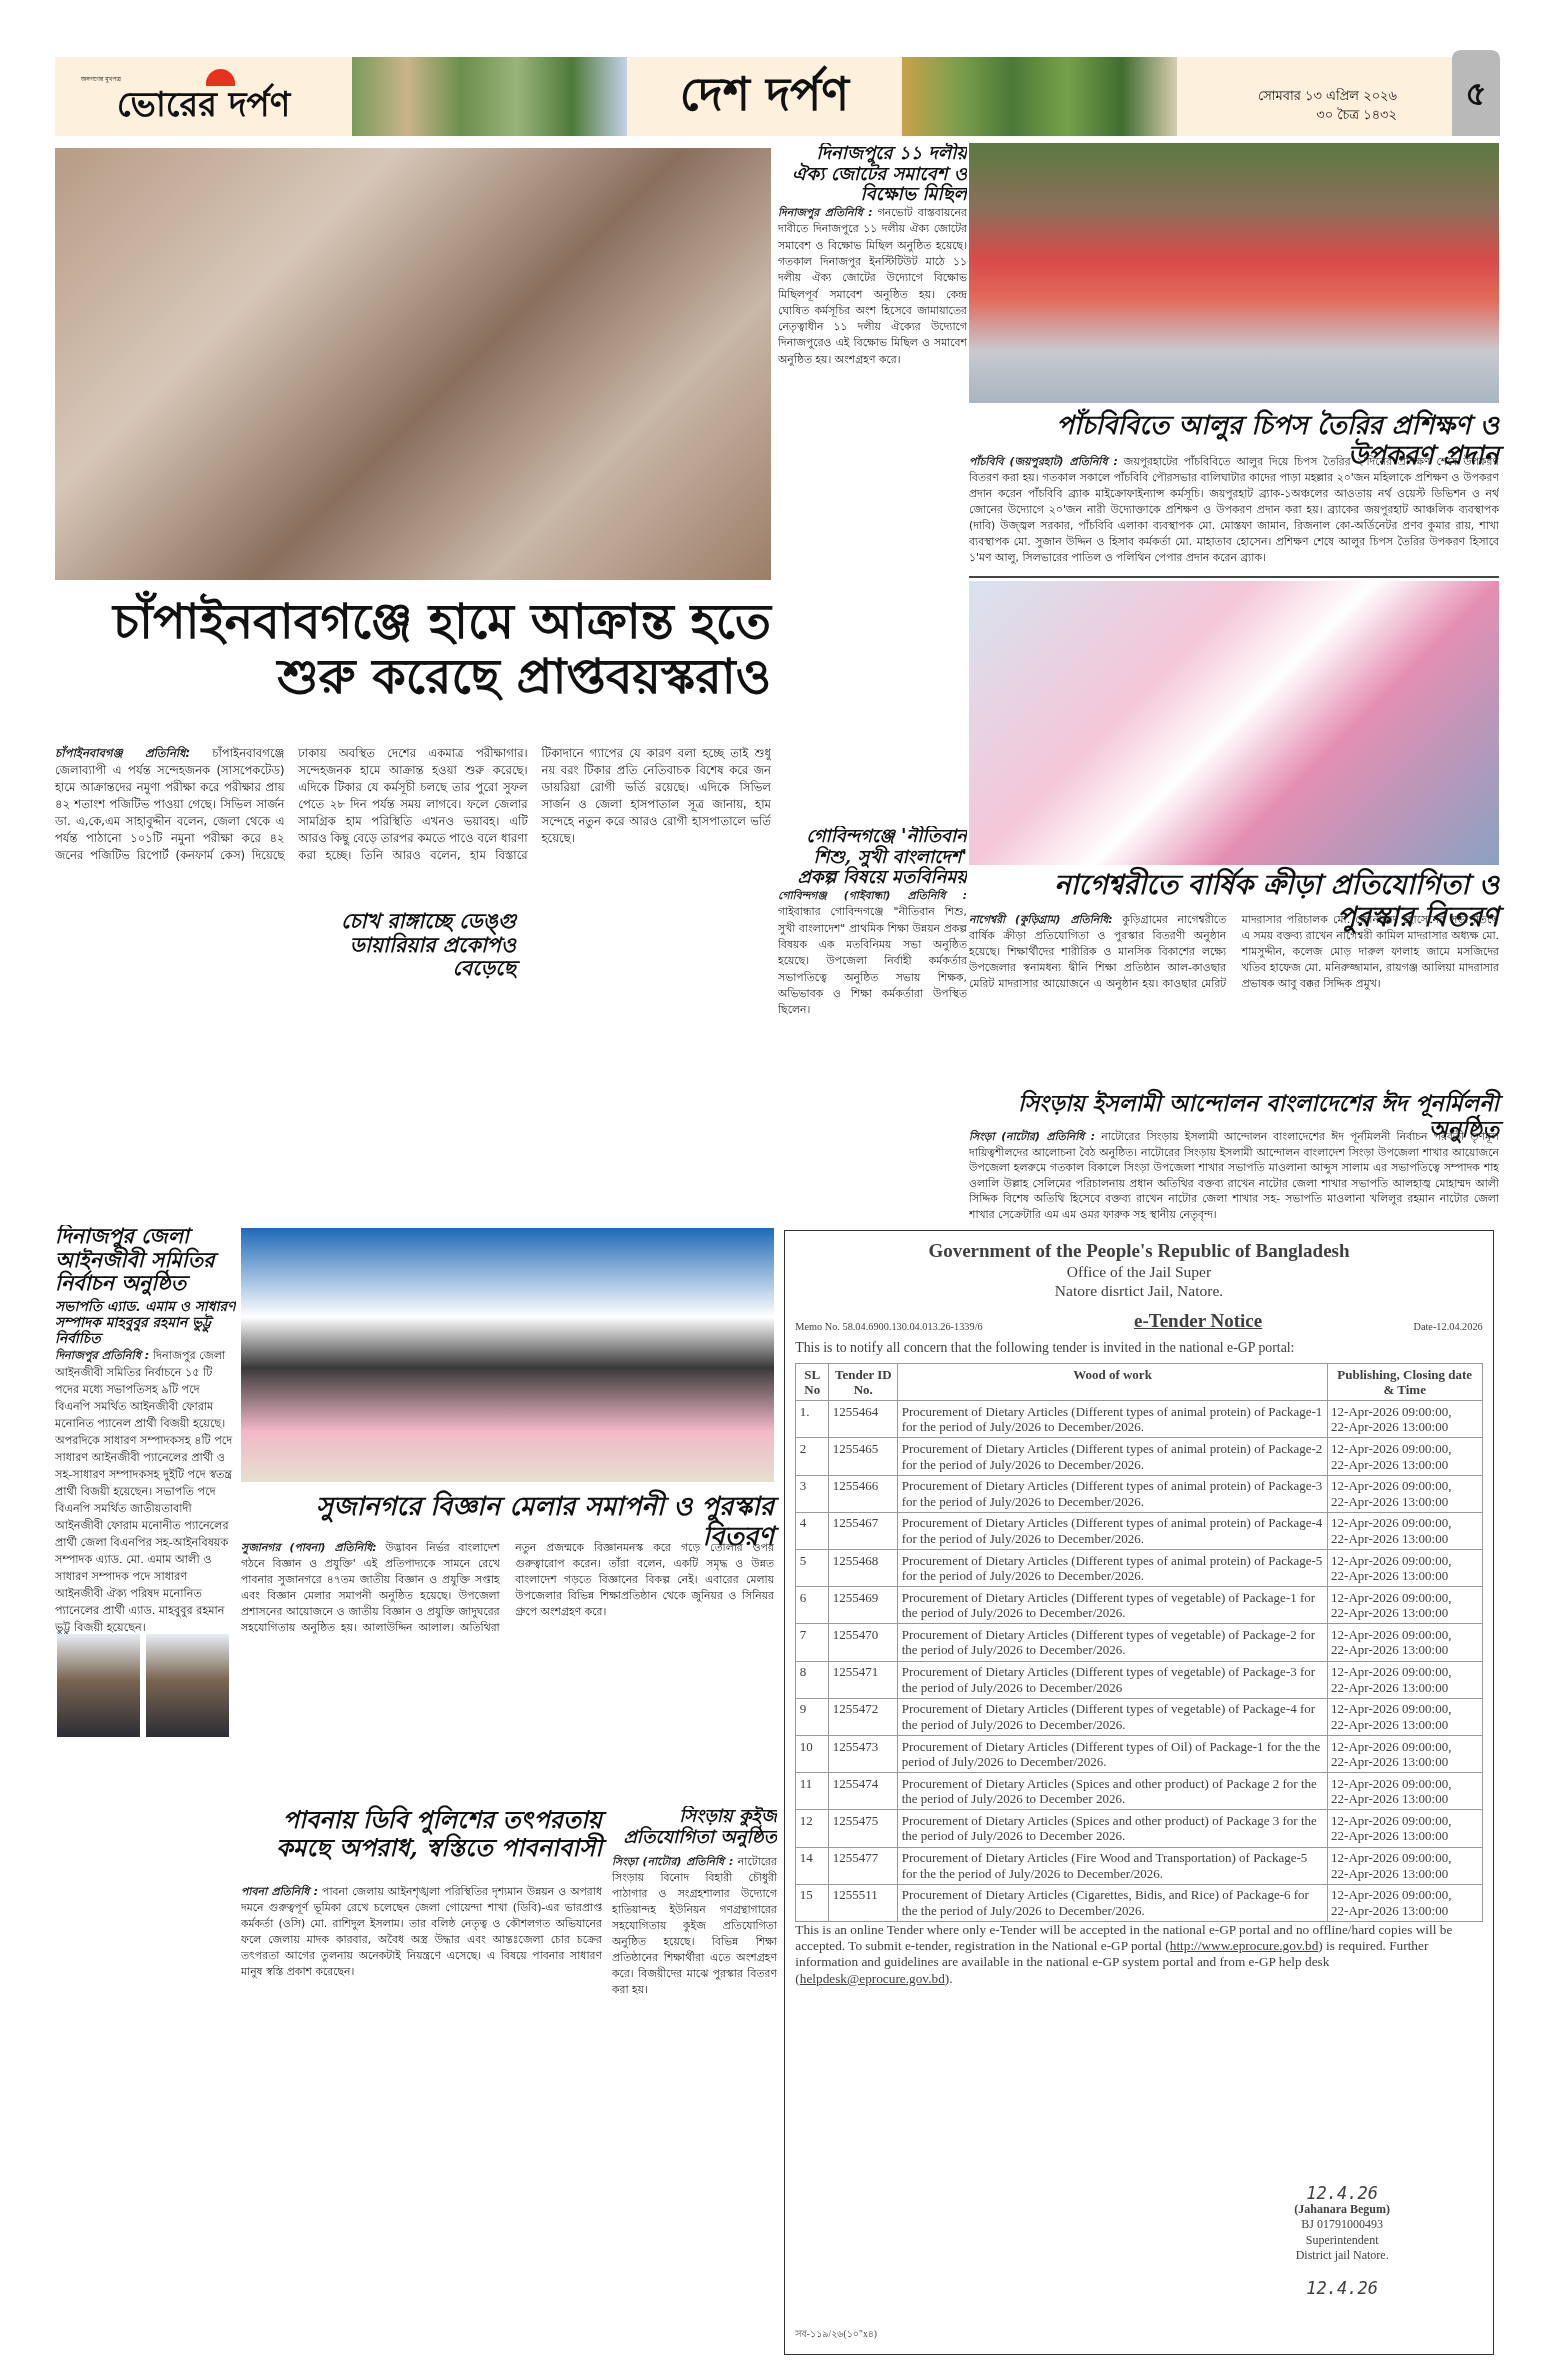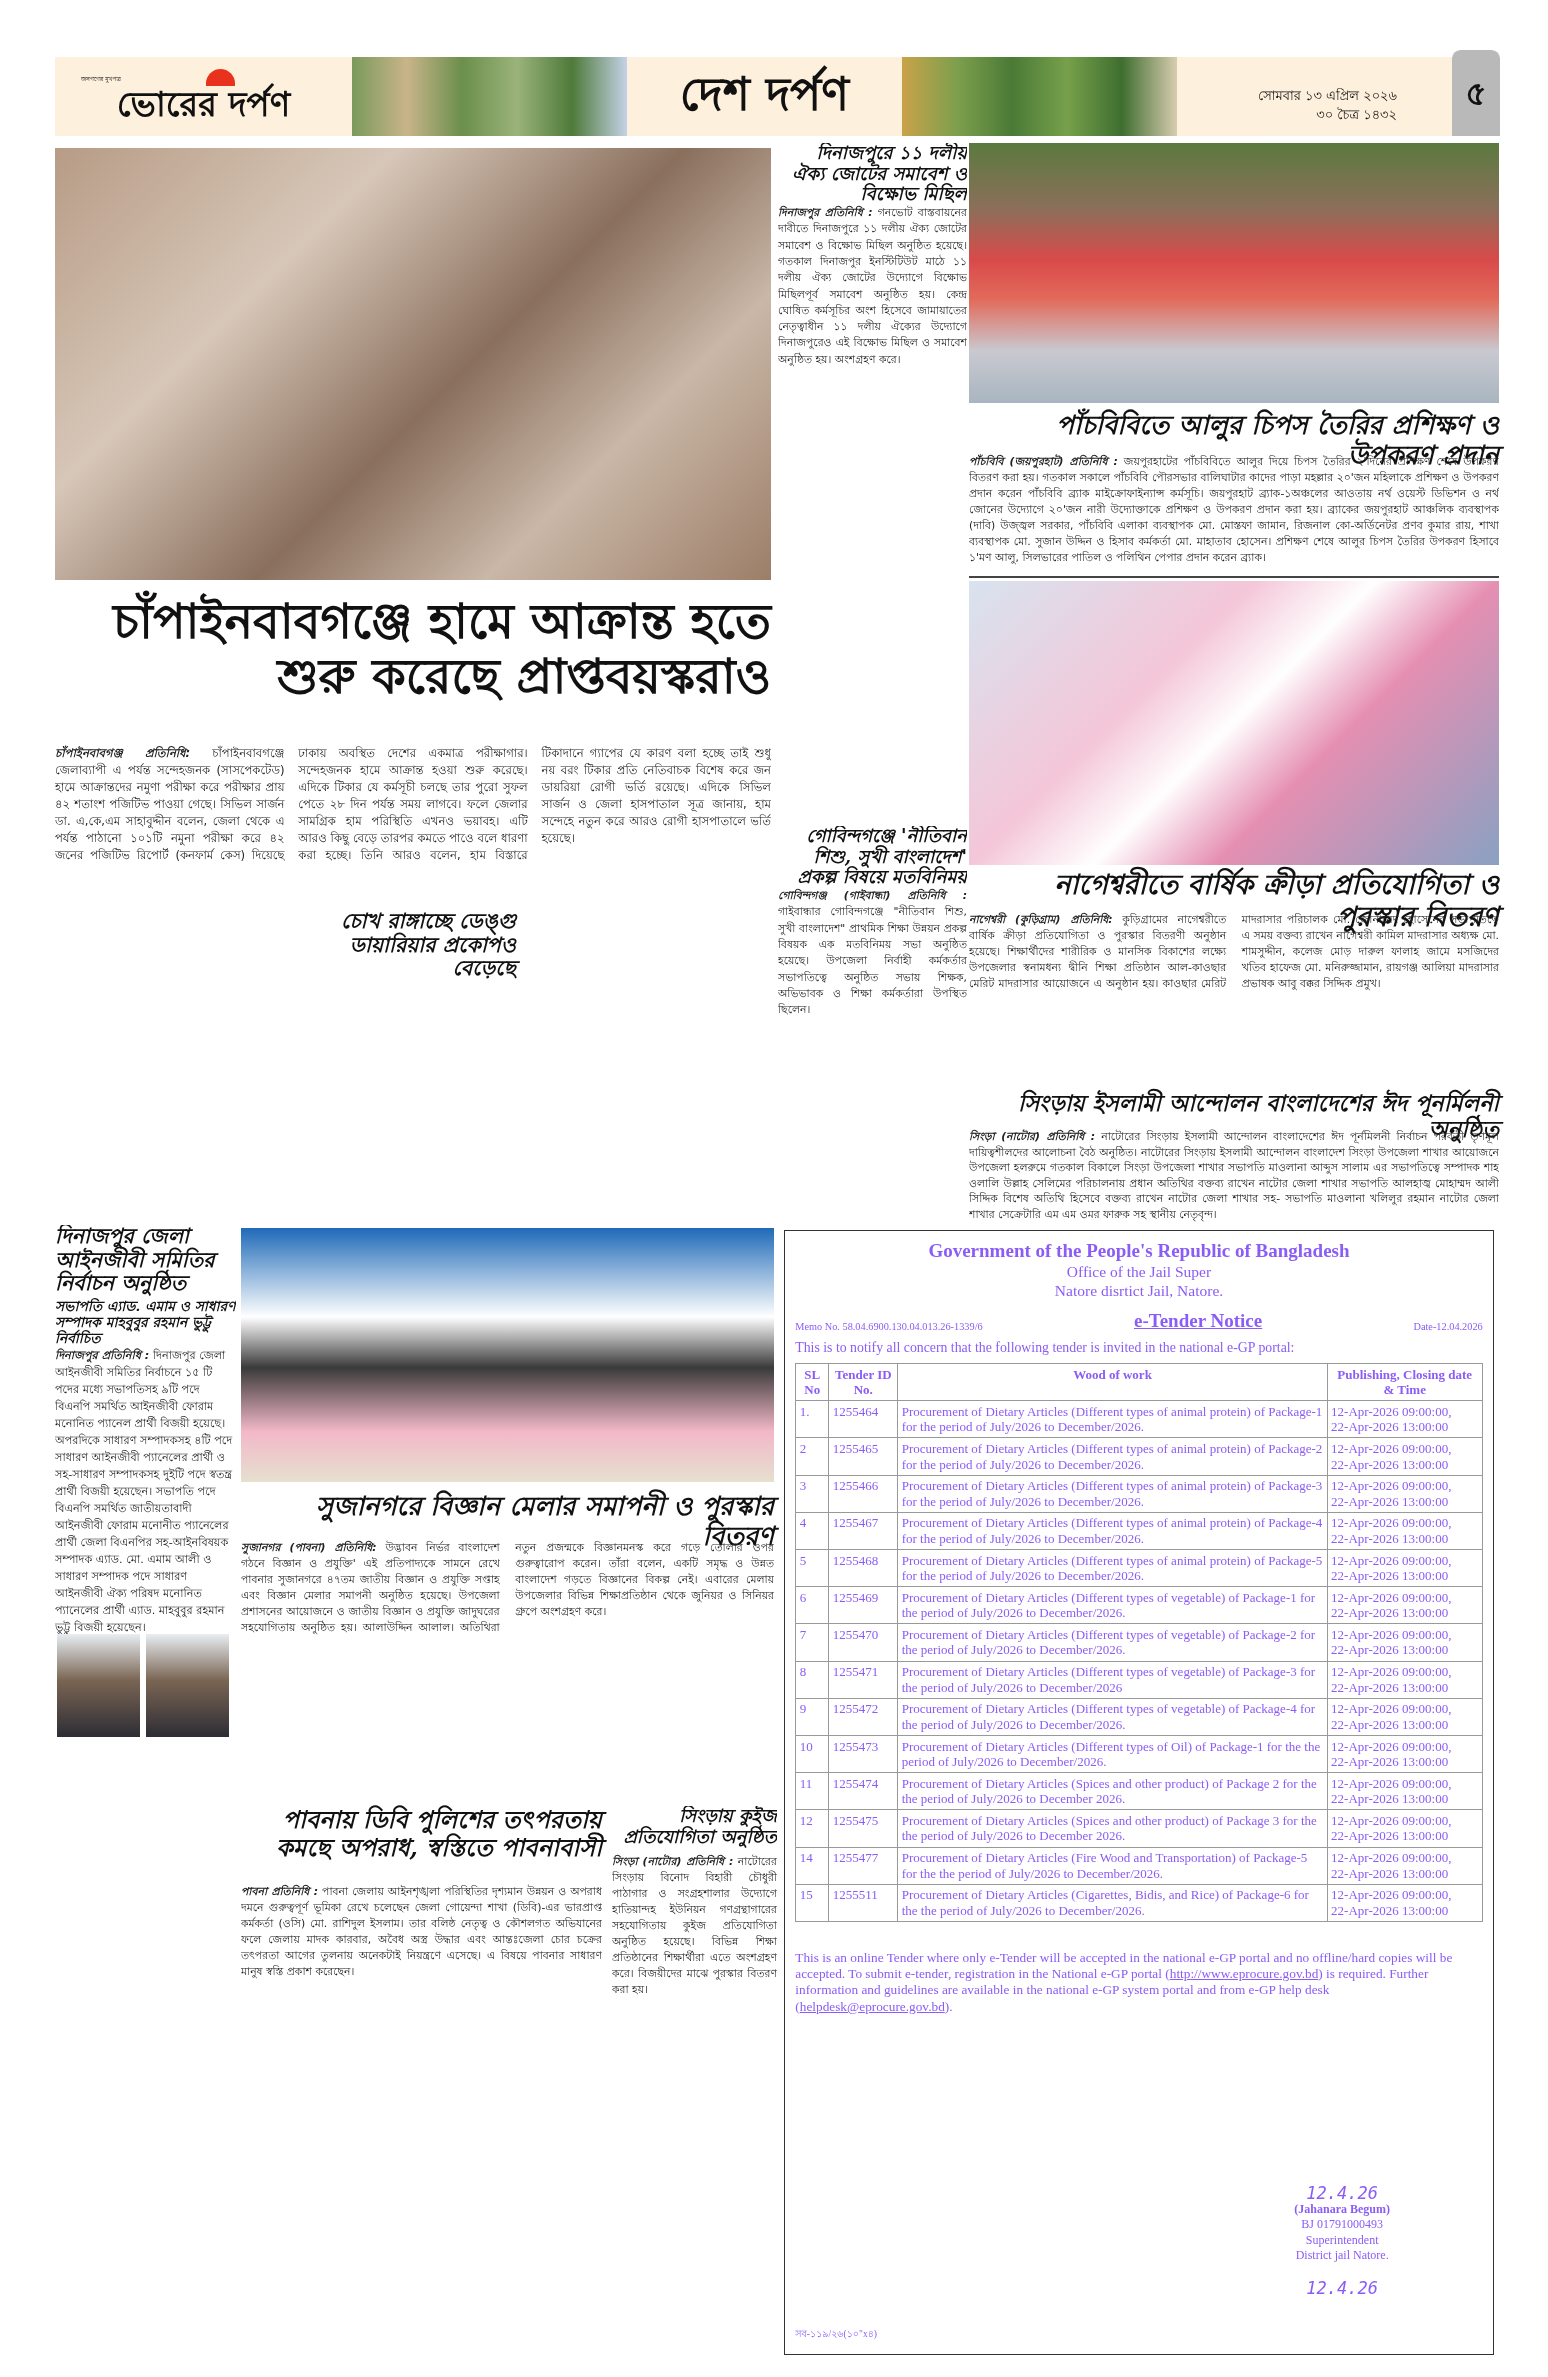--- a/index.html
+++ b/index.html
@@ -19,33 +19,33 @@
 .img.pot{background:linear-gradient(180deg,#5b7a3f 0%,#8b6f5a 25%,#d94a4a 45%,#e26a5a 60%,#c9c9d0 80%,#a8b5c0)}
 .img.pink{background:linear-gradient(135deg,#d8e3ef,#f4c6d8 35%,#ffffff 50%,#e58fb2 65%,#8aa1c2)}
 .img.stage{background:linear-gradient(180deg,#1f6ab8 0%,#ffffff 35%,#3a3a3a 55%,#f2b8c8 80%,#e6e0d0)}
 .img.face{background:linear-gradient(180deg,#e8eef3,#7a6553 45%,#2d2d35)}
 .headline{font-family:"DejaVu Serif",serif;font-weight:bold;text-align:right;line-height:1.15}
 .body{font-size:11.6px;line-height:17px;text-align:justify;color:#222}
 .body b{font-style:italic}
 .cols2{column-count:2;column-gap:15.5px}
 .cols3{column-count:3;column-gap:13.8px}
 .rule{background:#444}
-.tender{left:784px;top:1230px;width:710px;height:1125px;border:1.7px solid #333;padding:8.6px 10.3px;font-family:"Liberation Serif",serif;color:#8b5cf6}
+.tender{left:784px;top:1230px;width:710px;height:1125px;border:1.7px solid #333;padding:8.6px 10.3px;font-family:"Liberation Serif",serif;color:#404040}
 .tender h2{font-size:19px;text-align:center;font-weight:bold}
 .tender .sub{font-size:15.5px;text-align:center;line-height:19px}
 .memo-row{display:flex;justify-content:space-between;align-items:flex-end;font-size:10.3px;margin-top:10px}
 .tender h3{font-size:19px;text-decoration:underline;font-weight:bold}
 .intro{font-size:13.8px;margin:8.6px 0 6.9px}
 table{border-collapse:collapse;width:100%;font-size:13px;line-height:15.5px}
 th,td{border:0.9px solid #999;padding:2.6px 3.4px;vertical-align:top}
 th{font-weight:bold;}
 td.sl{width:33px}
 td.tid{width:69px}
 td.dt{width:155px}
-.footer-note{font-size:13.3px;line-height:16.3px;margin-top:28px}
+.footer-note{font-size:13.3px;line-height:16.3px;margin-top:0}
 .footer-note u{text-decoration:underline}
 .sign{position:absolute;right:103px;top:955px;text-align:center;font-size:12px;line-height:15.5px}
 .sign .scrawl{font-family:"DejaVu Sans Mono",monospace;font-size:17px;font-style:italic}
 .code{position:absolute;left:10.3px;bottom:12px;font-size:9.5px}
 </style>
 </head>
 <body>
 
 <div class="abs masthead">
   <div class="logo">

